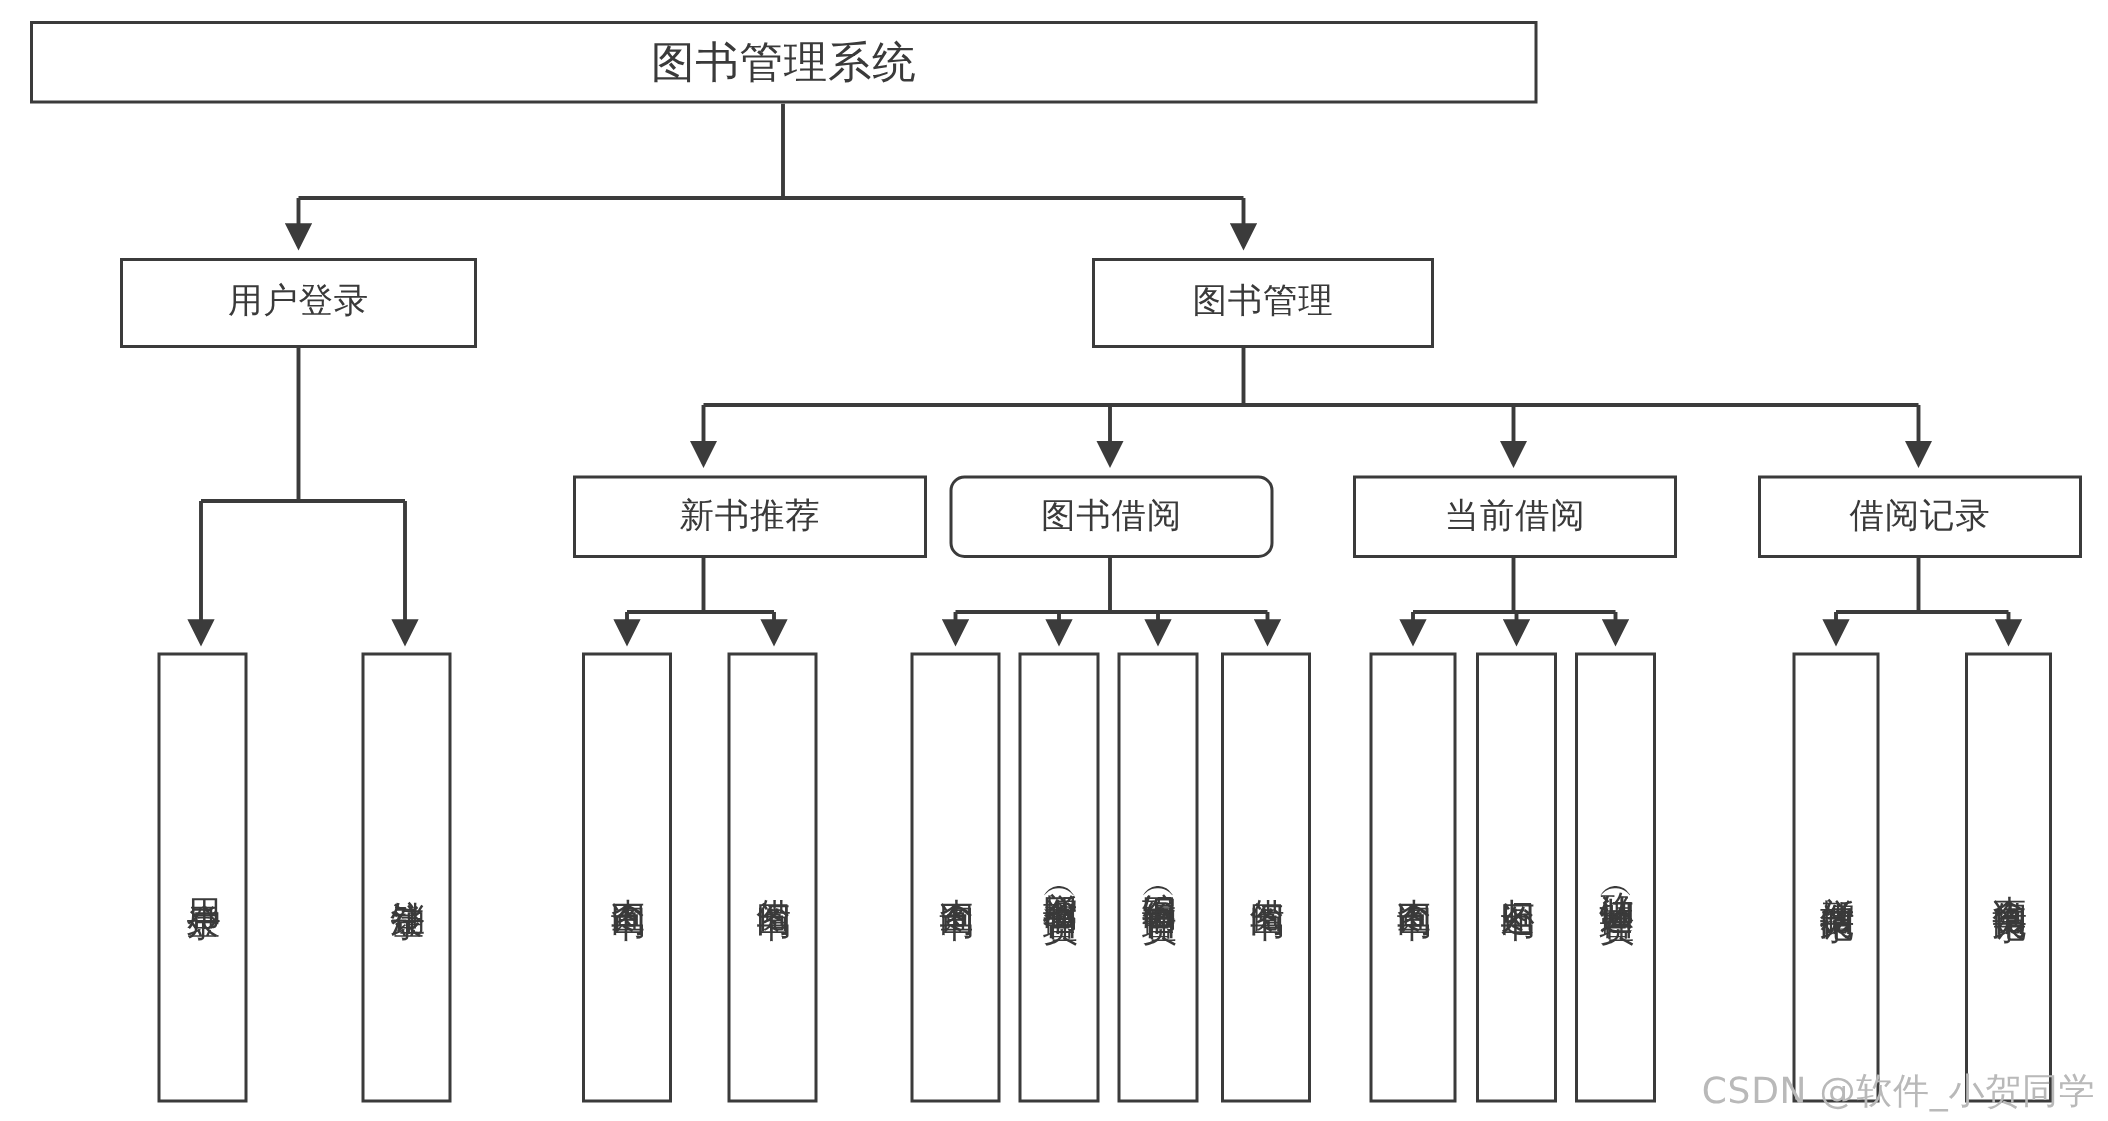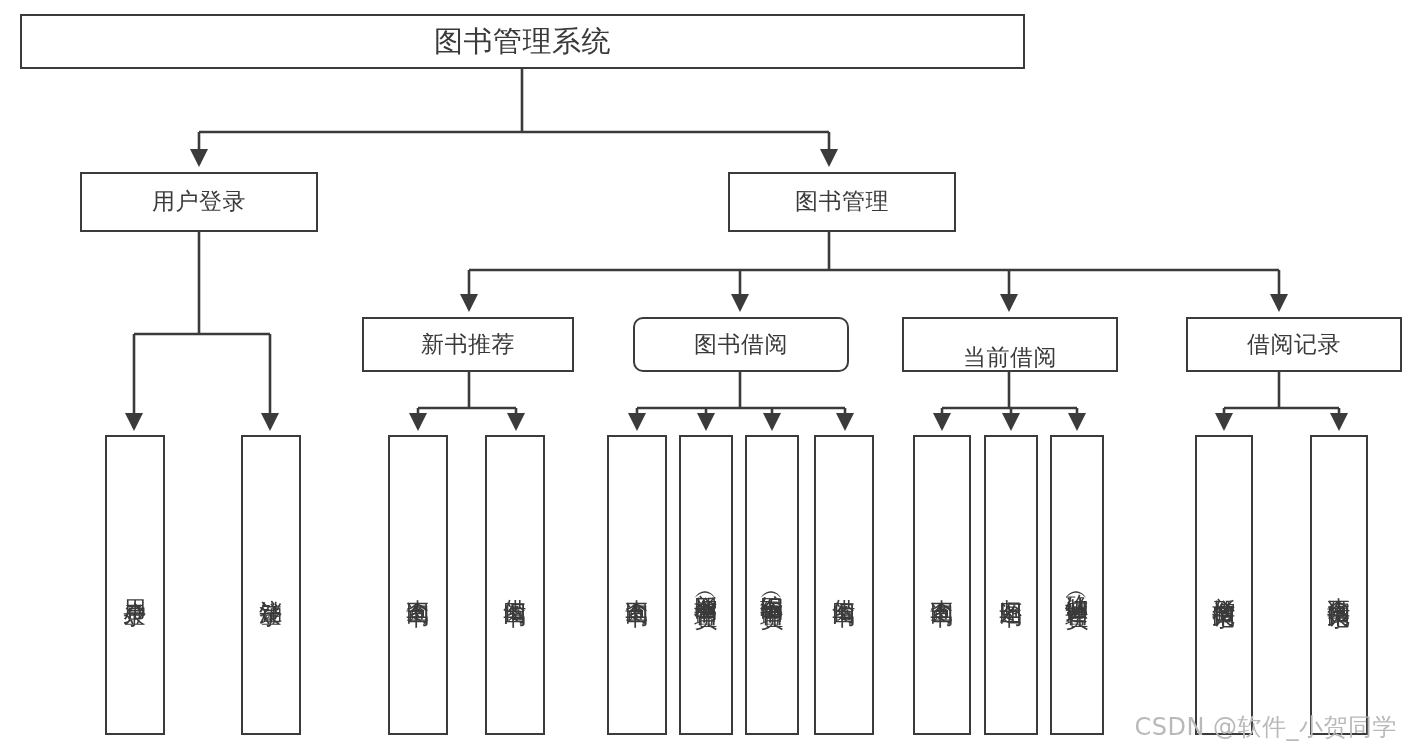--- a/index.html
+++ b/index.html
@@ -138,33 +138,33 @@
   </div>
 
   <div class="node-box" style="left:80px; top:172px; width:238px; height:60px;">
     <span class="node-label-h">用户登录</span>
   </div>
 
   <div class="node-box" style="left:712px; top:172px; width:228px; height:60px;margin-left:16px;">
     <span class="node-label-h">图书管理</span>
   </div>
 
-  <div class="node-box" style="left:362px; top:317px; width:212px; height:55px;">
+  <div class="node-box" style="left:382px; top:317px; width:236px; height:55px;">
     <span class="node-label-h">新书推荐</span>
   </div>
 
   <div class="node-box" style="left:633px; top:317px; width:216px; height:55px;border-radius:10px;">
     <span class="node-label-h">图书借阅</span>
   </div>
 
-  <div class="node-box" style="left:902px; top:317px; width:216px; height:55px;align-items:flex-end;">
+  <div class="node-box" style="left:902px; top:317px; width:216px; height:55px;">
     <span class="node-label-h">当前借阅</span>
   </div>
 
-  <div class="node-box" style="left:1172px; top:317px; width:216px; height:55px;margin-left:14px;">
+  <div class="node-box" style="left:1172px; top:317px; width:216px; height:55px;">
     <span class="node-label-h">借阅记录</span>
   </div>
 
   <div class="node-box" style="left:105px; top:435px; width:60px; height:300px;">
     <span class="node-label-v">用户登录</span>
   </div>
 
   <div class="node-box" style="left:241px; top:435px; width:60px; height:300px;">
     <span class="node-label-v">注销登录</span>
   </div>

